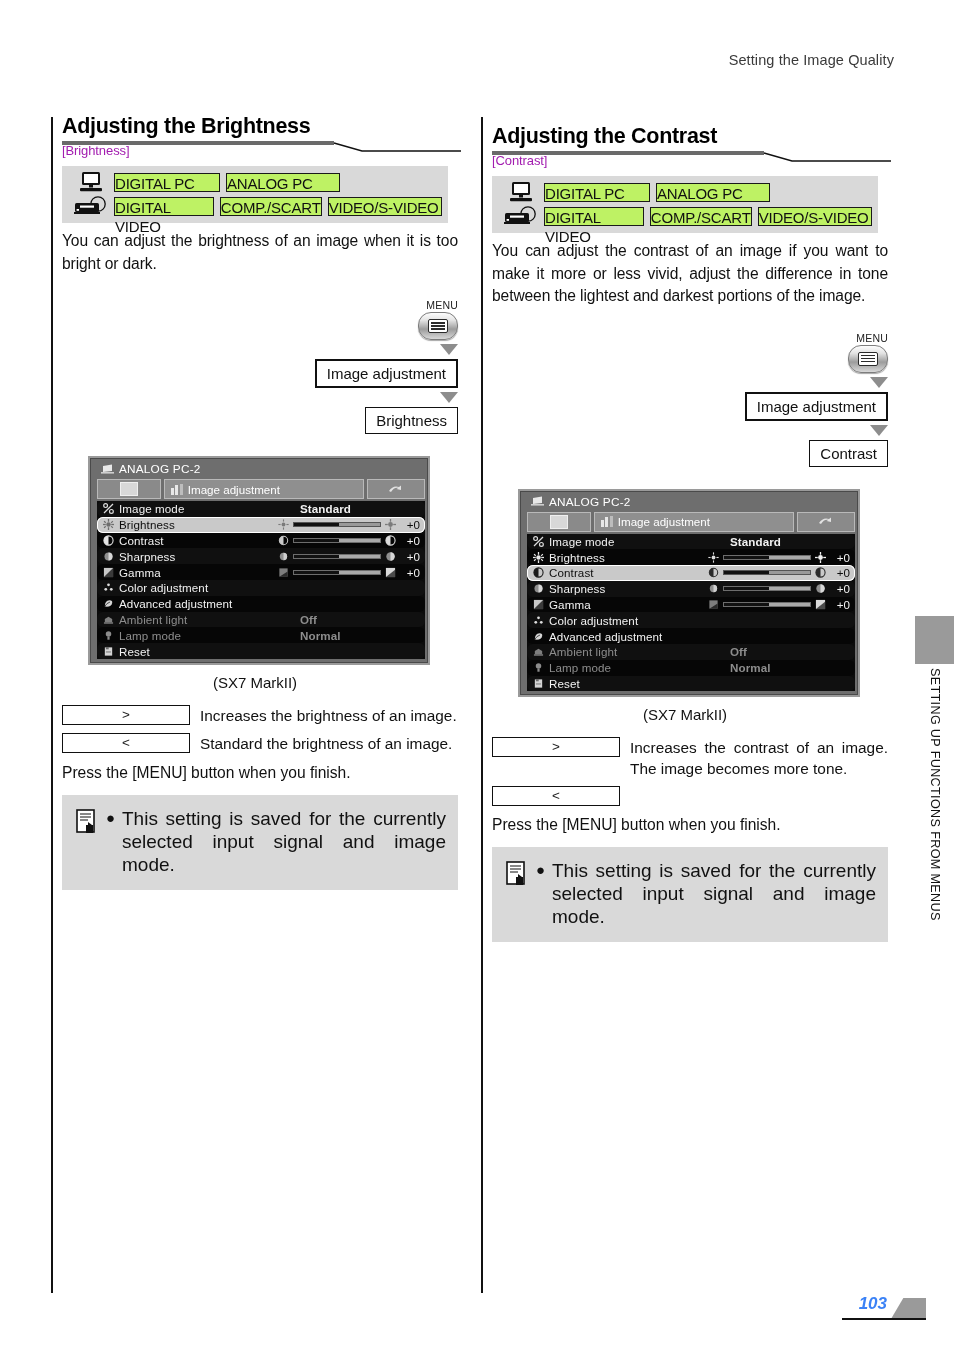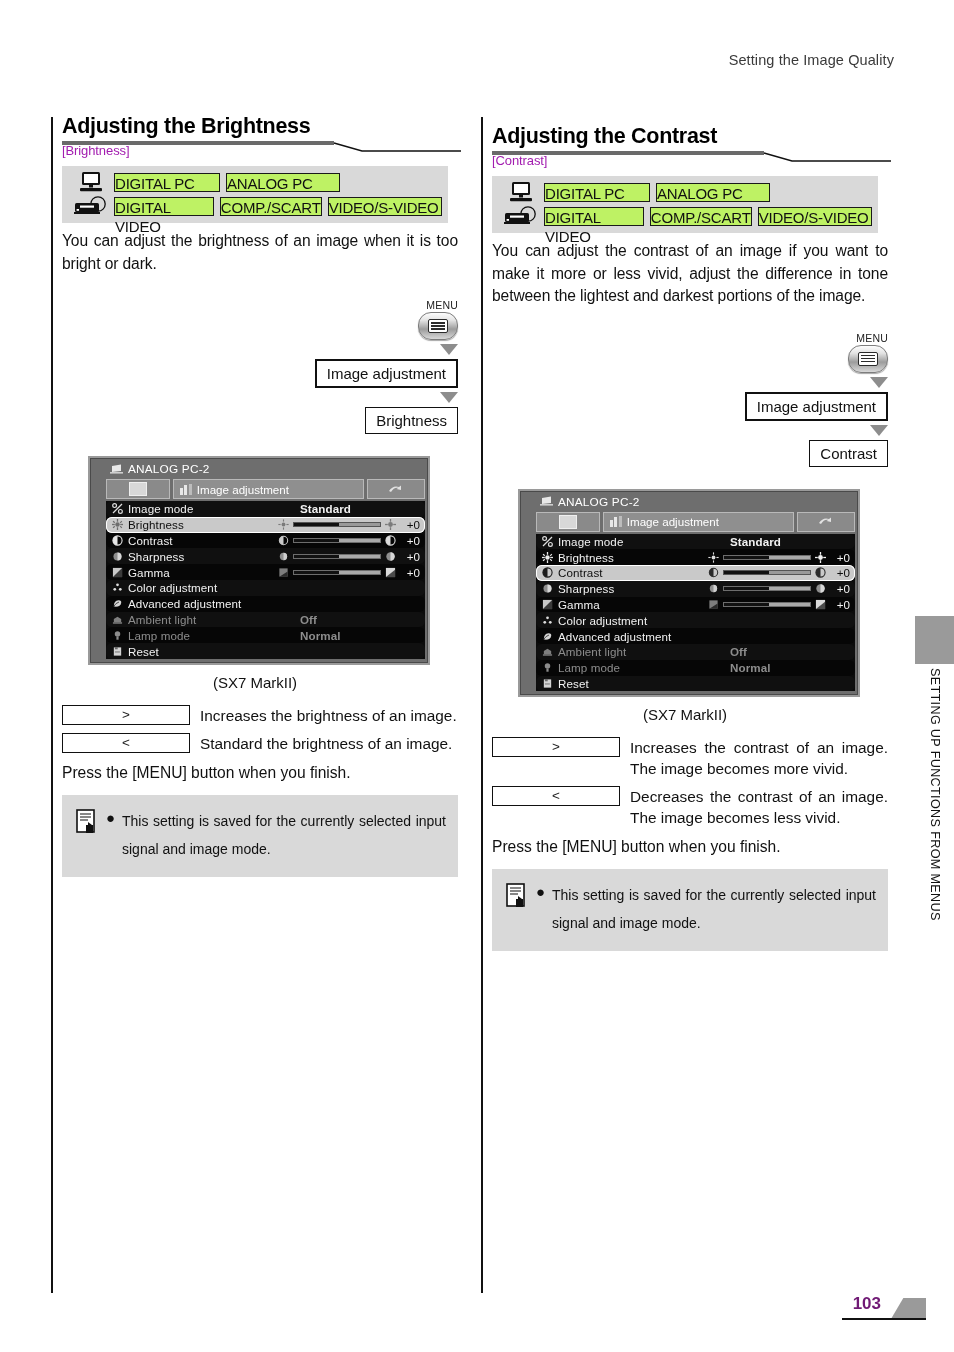--- a/index.html
+++ b/index.html
@@ -100,21 +100,21 @@
     border:2.2px solid #111;background:#fff;color:#111;
     font-size:15px;line-height:21px;padding:2px 10px;text-align:center;
   }
   .flowbox.thin{border-width:1.4px;}
 
   
   .osd{
     margin:22px 0 0 26px;width:342px;
     border:2px solid #9a9a9a;
     background:#6e6e6e;
-    padding:3px 3px 4px 16px;
+    padding:3px 3px 4px 7px;
     box-sizing:border-box;
     font-size:11.6px;
     box-shadow:0 0 0 1px #4a4a4a inset;
   }
   .osd-title{
     display:flex;align-items:center;gap:5px;
     color:#fff;height:16px;padding-left:4px;font-size:11.8px;letter-spacing:.2px;
   }
   .osd-tabs{display:flex;gap:3px;margin-top:2px;}
   .osd-tab{
@@ -165,36 +165,36 @@
   }
   .press{margin-top:10px;font-size:15.6px;color:#111;width:396px;}
 
   
   .note{
     margin-top:13px;width:396px;background:#d9d9d9;box-sizing:border-box;
     display:flex;padding:12px 12px 14px 14px;
   }
   .note-ico{width:30px;flex:0 0 30px;padding-top:2px;}
   .note-bullet{width:16px;flex:0 0 16px;font-size:15px;line-height:22px;color:#111;}
-  .note-txt{flex:1;font-size:14px;line-height:28px;color:#111;text-align:justify;text-align-last:left;}
+  .note-txt{flex:1;font-size:19px;line-height:23px;color:#111;text-align:justify;text-align-last:left;}
 
   
   .tab-block{position:absolute;left:915px;top:616px;width:39px;height:48px;background:#9a9a9a;}
   .tab-vtext{
     position:absolute;left:915px;top:668px;width:39px;height:290px;
     display:flex;align-items:flex-start;justify-content:center;
   }
   .tab-vtext span{
     writing-mode:vertical-rl;
     font-size:12.6px;letter-spacing:.35px;color:#111;white-space:nowrap;
   }
 
   
   .pagenum{
-    position:absolute;right:73px;bottom:38px;font-size:17px;font-weight:bold;color:#701a75;
+    position:absolute;right:67px;bottom:38px;font-size:17px;font-weight:bold;color:#3b82f6;font-style:italic;
   }
   .foot-rule{position:absolute;right:28px;bottom:32px;width:84px;height:2px;background:#111;}
   .foot-corner{position:absolute;right:28px;bottom:34px;width:42px;height:20px;background:#9a9a9a;
     clip-path:polygon(18% 100%,100% 100%,100% 0,46% 0);}
 </style>
 </head>
 <body>
 
 <div class="page">
 
@@ -773,25 +773,24 @@
           <span class="osd-val"></span>
         </div>
       </div>
     </div>
 
     <div class="caption">(SX7 MarkII)</div>
 
     <div class="keys">
       <div class="keyrow">
         <div class="keybtn">&gt;</div>
-        <div class="keytxt">Increases the contrast of an image. The image becomes more vivid.</div>
+        <div class="keytxt">Increases the contrast of an image. The image becomes more tone.</div>
       </div>
       <div class="keyrow">
         <div class="keybtn">&lt;</div>
-        <div class="keytxt">Decreases the contrast of an image. The image becomes less vivid.</div>
       </div>
     </div>
 
     <div class="press">Press the [MENU] button when you finish.</div>
 
     <div class="note">
       <div class="note-ico">
         <svg width="22" height="26" viewBox="0 0 22 26">
           <rect x="1" y="1" width="17" height="22" fill="#fff" stroke="#111" stroke-width="1.6"></rect>
           <path d="M4 5 H15 M4 8 H15 M4 11 H12" stroke="#111" stroke-width="1.2"></path>

